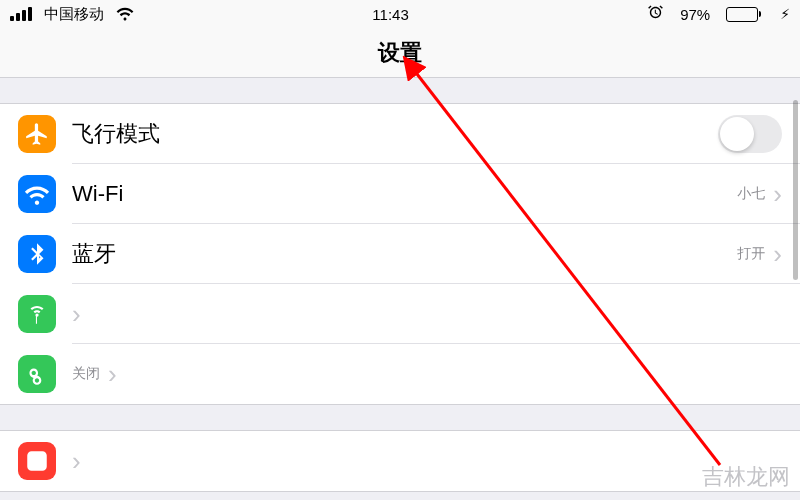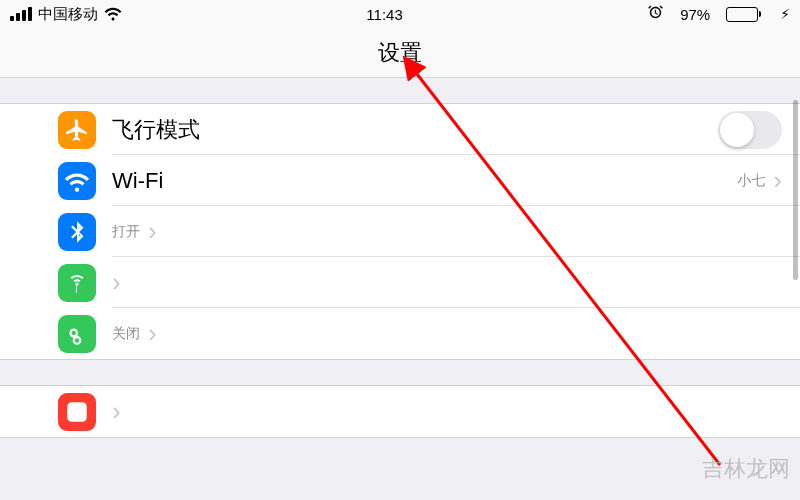--- a/index.html
+++ b/index.html
@@ -13,52 +13,51 @@
     }
     .status-bar {
       height: 28px;
       background: #f9f9f9;
       display: flex;
       align-items: center;
       justify-content: space-between;
       padding: 0 10px;
       font-size: 15px;
     }
-    .status-left { display: flex; align-items: center; gap: 6px; }
+    .status-left { display: flex; align-items: center; gap: 12px; }
     .status-right { display: flex; align-items: center; gap: 16px; }
     .signal-bars { display: flex; align-items: flex-end; gap: 2px; }
     .signal-bars span { width: 4px; background: #000; border-radius: 1px; }
     .signal-bars span:nth-child(1){height:5px}.signal-bars span:nth-child(2){height:8px}.signal-bars span:nth-child(3){height:11px}.signal-bars span:nth-child(4){height:14px}
     .wifi-icon-sm svg { width: 18px; height: 18px; }
     .wifi-icon-sm path{ fill:#000; }
     .battery-icon { display:flex; align-items:center; }
     .battery-body { width: 32px; height: 15px; border: 1.5px solid #000; border-radius: 3px; position: relative; padding:1px; }
     .battery-fill { height: 100%; width: 97%; background: #34c759; border-radius: 1.5px; }
     .battery-tip { width: 2px; height: 6px; background: #000; margin-left: 1px; border-radius: 0 2px 2px 0; }
     .bolt { font-size: 14px; margin-left: 3px; }
     .alarm-icon svg{width:17px;height:17px;}
     .nav-bar {
       height: 50px;
       background: #f9f9f9;
       border-bottom: 1px solid #d1d1d6;
       display: flex;
       align-items: center;
       justify-content: center;
       font-size: 22px;
-      font-weight: 400;
+      font-weight: 700;
     }
     .spacer { height: 25px; }
     .group { background: #fff; border-top: 1px solid #d1d1d6; border-bottom: 1px solid #d1d1d6; }
     .row {
       display: flex;
       align-items: center;
-      height: 51px;
+      height: 60px;
       padding: 0 18px 0 18px;
       position: relative;
-      margin-left: 40px;
     }
     .row:not(:last-child)::after {
       content:"";
       position:absolute;
       left:72px; right:0; bottom:0;
       height:1px; background:#e0e0e5;
     }
     .app-icon {
       width: 38px; height: 38px;
       border-radius: 9px;
@@ -93,21 +92,21 @@
     .app-icon path, .app-icon circle, .app-icon rect { fill:#fff; }
     .arrow-overlay {
       position: absolute;
       top: 55px; left: 390px;
       width: 340px; height: 420px;
       pointer-events: none;
       z-index: 50;
     }
     .watermark {
       position: absolute;
-      right: 10px; bottom: 16px;
+      right: 10px; bottom: 8px;
       color: rgba(180,180,185,0.8);
       font-size: 22px;
       z-index: 60;
     }
     .scroll-indicator {
       position:absolute;
       right:2px; top:100px;
       width:5px; height:180px;
       background:rgba(0,0,0,0.25);
       border-radius:3px;
@@ -177,20 +176,21 @@
     <span class="row-value">小七</span>
     <span class="chevron">›</span>
   </div>
 
   <div class="row">
     <div class="app-icon ic-bluetooth">
       <svg viewBox="0 0 24 24">
           <path d="M12 2l6 6-4 4 4 4-6 6v-8l-4 4-1.4-1.4L11.2 12 6.6 7.4 8 6l4 4V2zm2 14.2L15.2 15 14 13.8v2.4zm0-8.4L15.2 9 14 10.2V7.8z"></path>
         </svg>
     </div>
+    <span class="row-label">蓝牙</span>
     <span class="row-value">打开</span>
     <span class="chevron">›</span>
   </div>
 
   <div class="row">
     <div class="app-icon ic-cellular">
       <svg viewBox="0 0 24 24">
           <path d="M6 7c3.3-3.3 8.7-3.3 12 0l-1.4 1.4c-2.5-2.5-6.7-2.5-9.2 0L6 7zm2.8 2.8c1.8-1.8 4.6-1.8 6.4 0l-1.4 1.4c-1-1-2.6-1-3.6 0L8.8 9.8zM12 13v8h-1v-8h1z"></path>
           <circle cx="12" cy="13" r="1.5"></circle>
         </svg>

